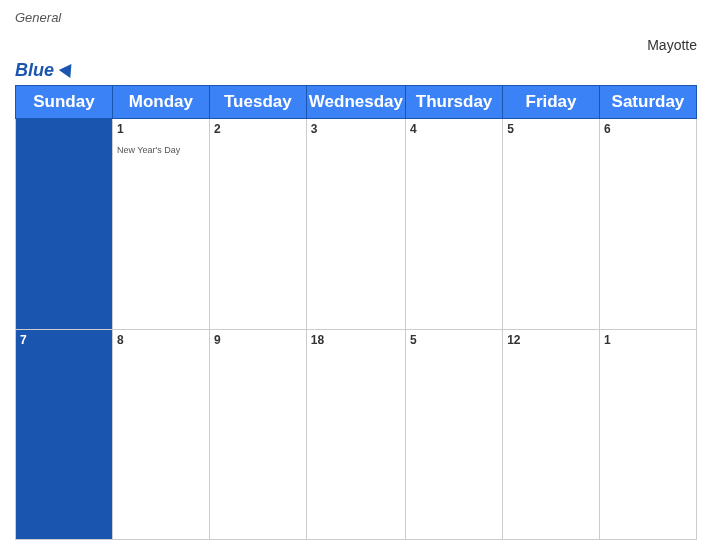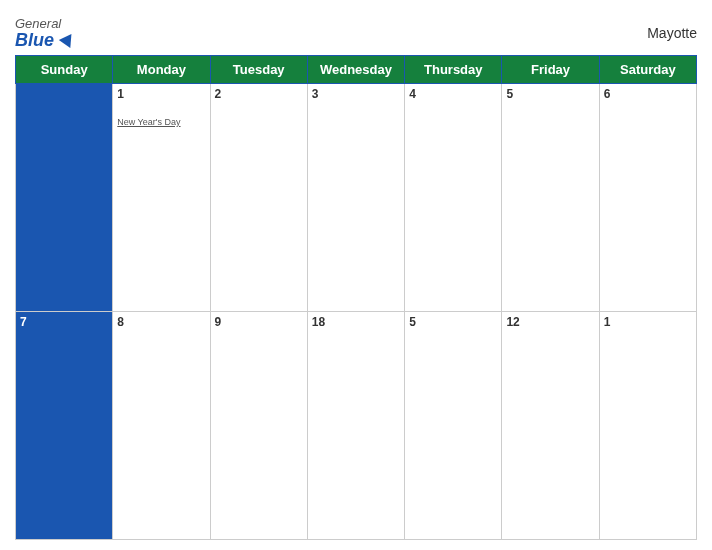--- a/index.html
+++ b/index.html
@@ -8,21 +8,21 @@
       background: #fff;
       width: 712px;
       height: 550px;
       overflow: hidden;
     }
     .page {
       width: 712px;
       height: 550px;
       display: flex;
       flex-direction: column;
-      padding: 16px 15px 10px 15px;
+      padding: 10px 15px 10px 15px;
     }
     .header {
       display: flex;
       align-items: center;
       justify-content: space-between;
       margin-bottom: 6px;
     }
     .logo {
       display: flex;
       flex-direction: column;
@@ -32,20 +32,21 @@
       font-size: 13px;
       color: #555;
       font-style: italic;
     }
     .logo-blue {
       font-size: 18px;
       color: #1a56b0;
       font-weight: bold;
       font-style: italic;
       line-height: 1;
+      margin-top: 36px;
     }
     .logo-icon {
       display: inline-block;
       width: 0;
       height: 0;
       border-left: 7px solid transparent;
       border-right: 7px solid transparent;
       border-bottom: 12px solid #1a56b0;
       margin-left: 2px;
       vertical-align: middle;
@@ -67,24 +68,24 @@
       color: #333;
       white-space: nowrap;
       text-align: center;
     }
     .calendar {
       width: 100%;
       border-collapse: collapse;
       flex: 1;
     }
     .calendar thead tr th {
-      background-color: #15803d;
+      background-color: #3b82f6;
       color: #fff;
       text-align: center;
-      font-size: 13px;
+      font-size: 17px;
       font-weight: bold;
       padding: 6px 2px;
       border: 1px solid #1a56b0;
     }
     .calendar tbody tr td {
       border: 1px solid #ccc;
       vertical-align: top;
       width: calc(100% / 7);
       height: 76px;
       padding: 3px 4px;
@@ -99,23 +100,22 @@
       font-weight: bold;
       display: block;
     }
     .blue-bg .day-number {
       color: #fff;
     }
     .event-label {
       font-size: 9px;
       color: #555;
       display: block;
-      margin-top: 16px;
+      margin-top: 9px;
       line-height: 1.2;
-      text-decoration: underline;
     }
   </style>
 </head>
 <body>
 
 <div class="page">
   <div class="header">
     <div class="logo">
       <span class="logo-general">General</span>
       <span class="logo-blue">

